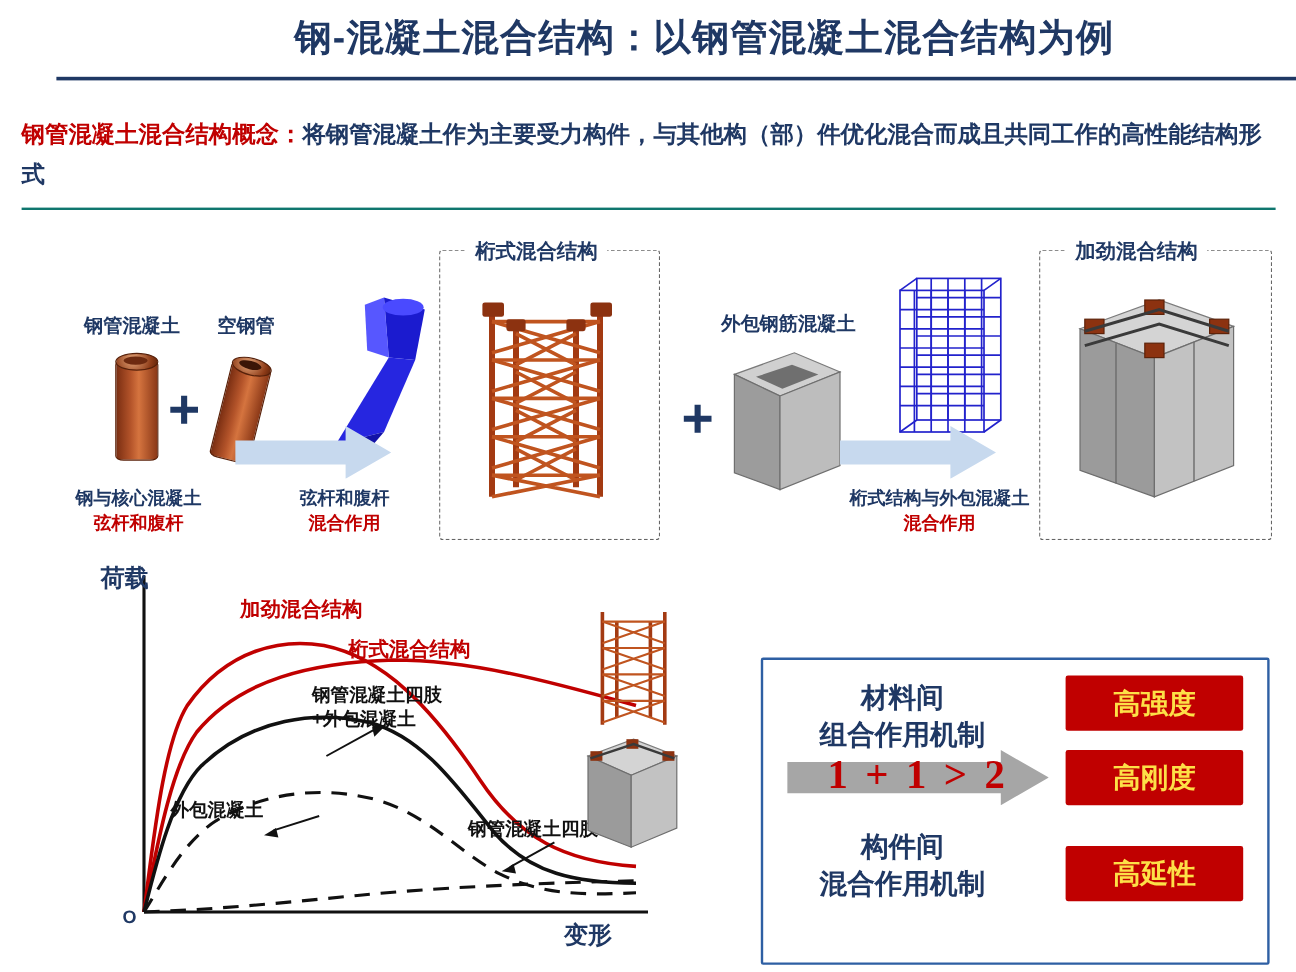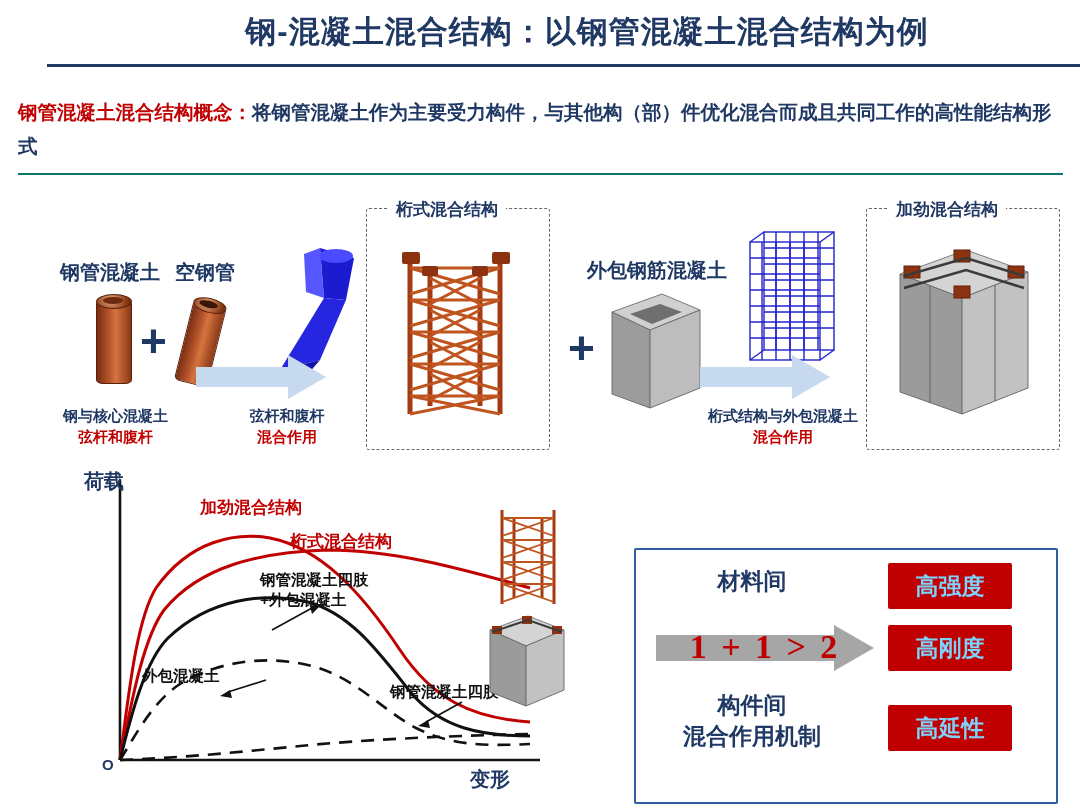--- a/index.html
+++ b/index.html
@@ -17,21 +17,21 @@
   }
   
   .concept{
     position:absolute;left:18px;top:95px;width:1045px;
     font-size:19.5px;line-height:34px;font-weight:bold;color:#1f3864;
     border-bottom:2px solid #0f766e;padding-bottom:10px;
   }
   .concept .lead{color:#c00000;}
   
   .flow{position:absolute;left:0;top:190px;width:1080px;height:280px;}
-  .lbl{position:absolute;font-size:20px;font-weight:bold;color:#1f3864;text-align:center;line-height:21px;}
+  .lbl{position:absolute;font-size:16px;font-weight:bold;color:#1f3864;text-align:center;line-height:21px;}
   .lbl.sub{font-size:15px;}
   .lbl .red{color:#c00000;}
   .plus{position:absolute;font-size:46px;font-weight:bold;color:#1f3864;line-height:1;}
   .dashbox{position:absolute;border:1.5px dashed #666;border-radius:3px;}
   .boxtitle{
     position:absolute;background:#ffffff;padding:2px 8px;
     font-size:17px;font-weight:bold;color:#1f3864;
   }
   
   .barrow{position:absolute;}
@@ -56,23 +56,23 @@
   
   .panel{
     position:absolute;left:634px;top:548px;width:420px;height:252px;
     border:2px solid #2e5fa3;border-radius:2px;background:#fff;
   }
   .panel-txt{
     position:absolute;font-size:23px;font-weight:bold;color:#1f3864;
     text-align:center;line-height:31px;width:200px;
   }
   .redtag{
-    position:absolute;background:#c00000;color:#7dd3fc;font-weight:bold;
+    position:absolute;background:#c00000;color:#fde047;font-weight:bold;
     font-size:23px;display:flex;align-items:center;justify-content:center;
-    width:124px;height:46px;border-radius:2px;
+    width:148px;height:46px;border-radius:2px;
   }
   .eq{
     position:absolute;left:656px;top:625px;width:218px;height:46px;
   }
   .eq-text{
     position:absolute;left:660px;top:624px;width:210px;height:46px;
     display:flex;align-items:center;justify-content:center;
     font-size:34px;font-weight:bold;color:#c00000;letter-spacing:3px;
     font-family:"Liberation Serif",serif;
   }
@@ -286,20 +286,21 @@
     </g>
   <g stroke="#3a3a3a" stroke-width="2" fill="none">
       <path d="M14 24 L50 12 L84 24"></path>
     </g>
 </svg>
 
 <div class="panel"></div>
 
 <div class="panel-txt" style="left:652px;top:566px;">
   <span>材料间</span><br>
+  <span>组合作用机制</span>
 </div>
 
 <svg class="eq" viewBox="0 0 218 46">
   <polygon points="0,10 178,10 178,0 218,23 178,46 178,36 0,36" fill="#a6a6a6"></polygon>
 </svg>
 <div class="eq-text">1 + 1 &gt; 2</div>
 
 <div class="panel-txt" style="left:652px;top:690px;">
   <span>构件间</span><br>
   <span>混合作用机制</span>

